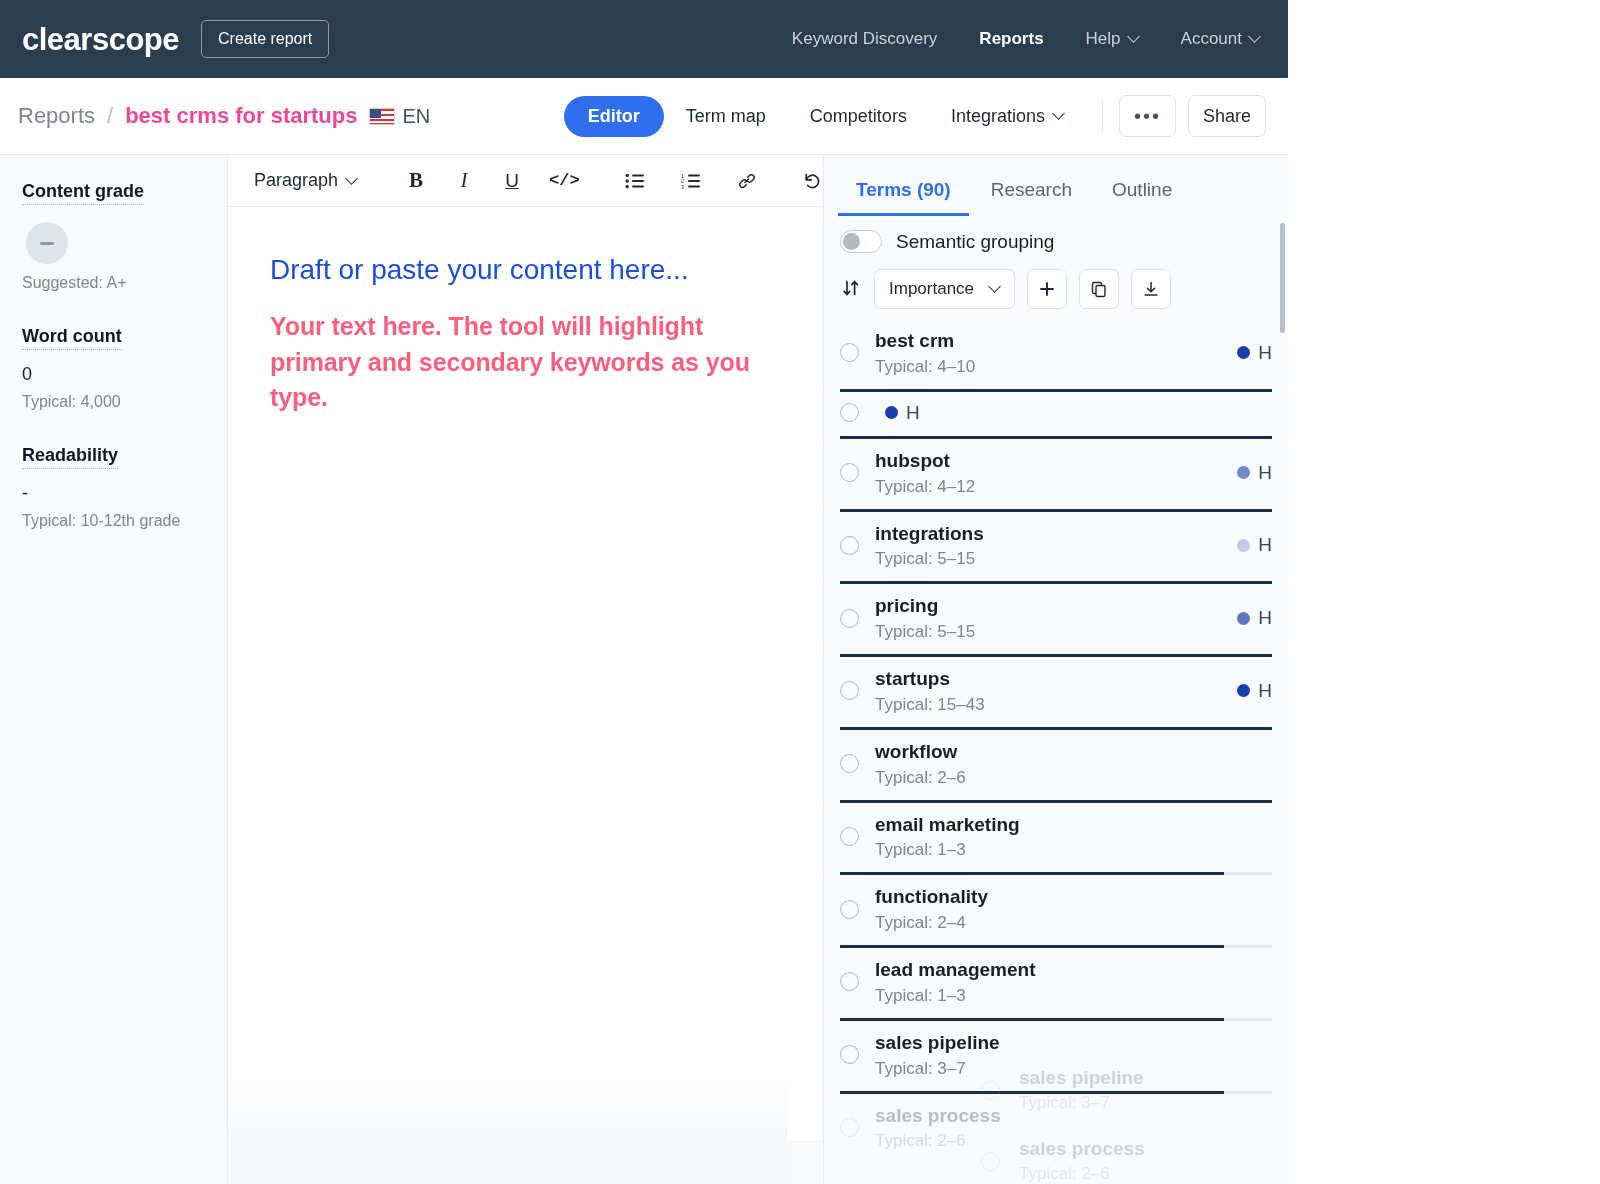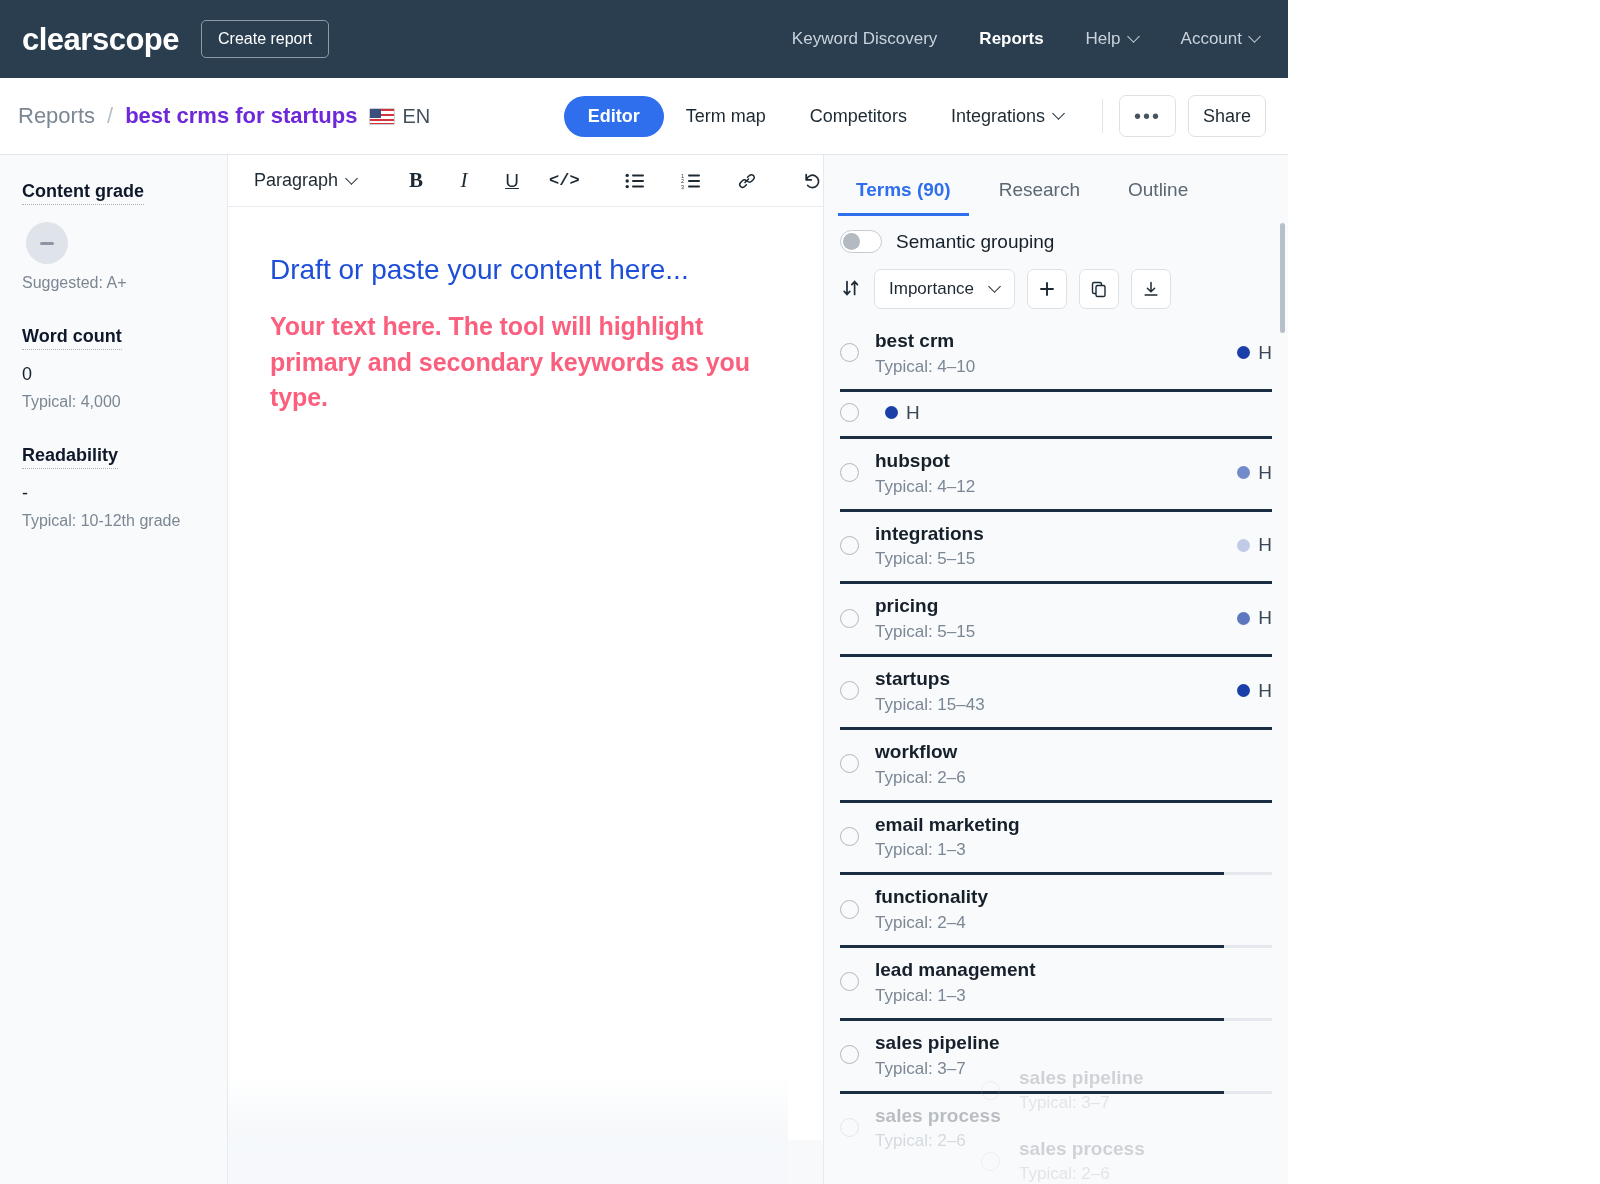--- a/index.html
+++ b/index.html
@@ -49,21 +49,21 @@
   
   .subheader {
     height: 77px; flex: 0 0 77px;
     background: #ffffff;
     border-bottom: 1px solid #e3e7eb;
     display: flex; align-items: center;
     padding: 0 22px 0 18px;
   }
   .crumb-root { color: #7b8794; font-size: 22px; cursor: pointer; }
   .crumb-sep { color: #b6bfc8; font-size: 22px; margin: 0 12px; }
-  .crumb-title { color: #6d28d9; font-size: 22px; font-weight: 700; }
+  .crumb-title { color: #ec4899; font-size: 22px; font-weight: 700; }
   .flag-stripes {
     display: inline-block; width: 26px; height: 17px; vertical-align: -3px;
     margin-left: 12px; border-radius: 1px; position: relative; overflow: hidden;
     background: repeating-linear-gradient(to bottom, #d7333f 0, #d7333f 2.4px, #ffffff 2.4px, #ffffff 4.8px);
     border: 0.5px solid #c9ced4;
   }
   .flag-stripes::after {
     content: ""; position: absolute; left: 0; top: 0; width: 11px; height: 9px;
     background: #3b4f7d;
   }
@@ -153,21 +153,21 @@
     background: rgba(246,248,251,0.9); pointer-events: none;
   }
 
   
   .rightbar {
     width: 465px; flex: 0 0 465px;
     background: #f8fafc; border-left: 1px solid #e6eaee;
     display: flex; flex-direction: column; min-height: 0;
     position: relative;
   }
-  .tabs { display: flex; align-items: flex-end; padding: 14px 0 0 14px; gap: 12px; flex: 0 0 auto; }
+  .tabs { display: flex; align-items: flex-end; padding: 14px 0 0 14px; gap: 4px; flex: 0 0 auto; }
   .tab {
     font-size: 19px; color: #5b6773; padding: 10px 18px 12px 18px;
     cursor: pointer; border-bottom: 3px solid transparent; white-space: nowrap;
   }
   .tab.active { color: #2f6fed; font-weight: 600; border-bottom-color: #2f6fed; }
 
   .panel-controls { padding: 14px 16px 10px 16px; flex: 0 0 auto; }
   .toggle-row { display: flex; align-items: center; gap: 14px; margin-bottom: 16px; }
   .toggle {
     width: 42px; height: 23px; border-radius: 12px;

